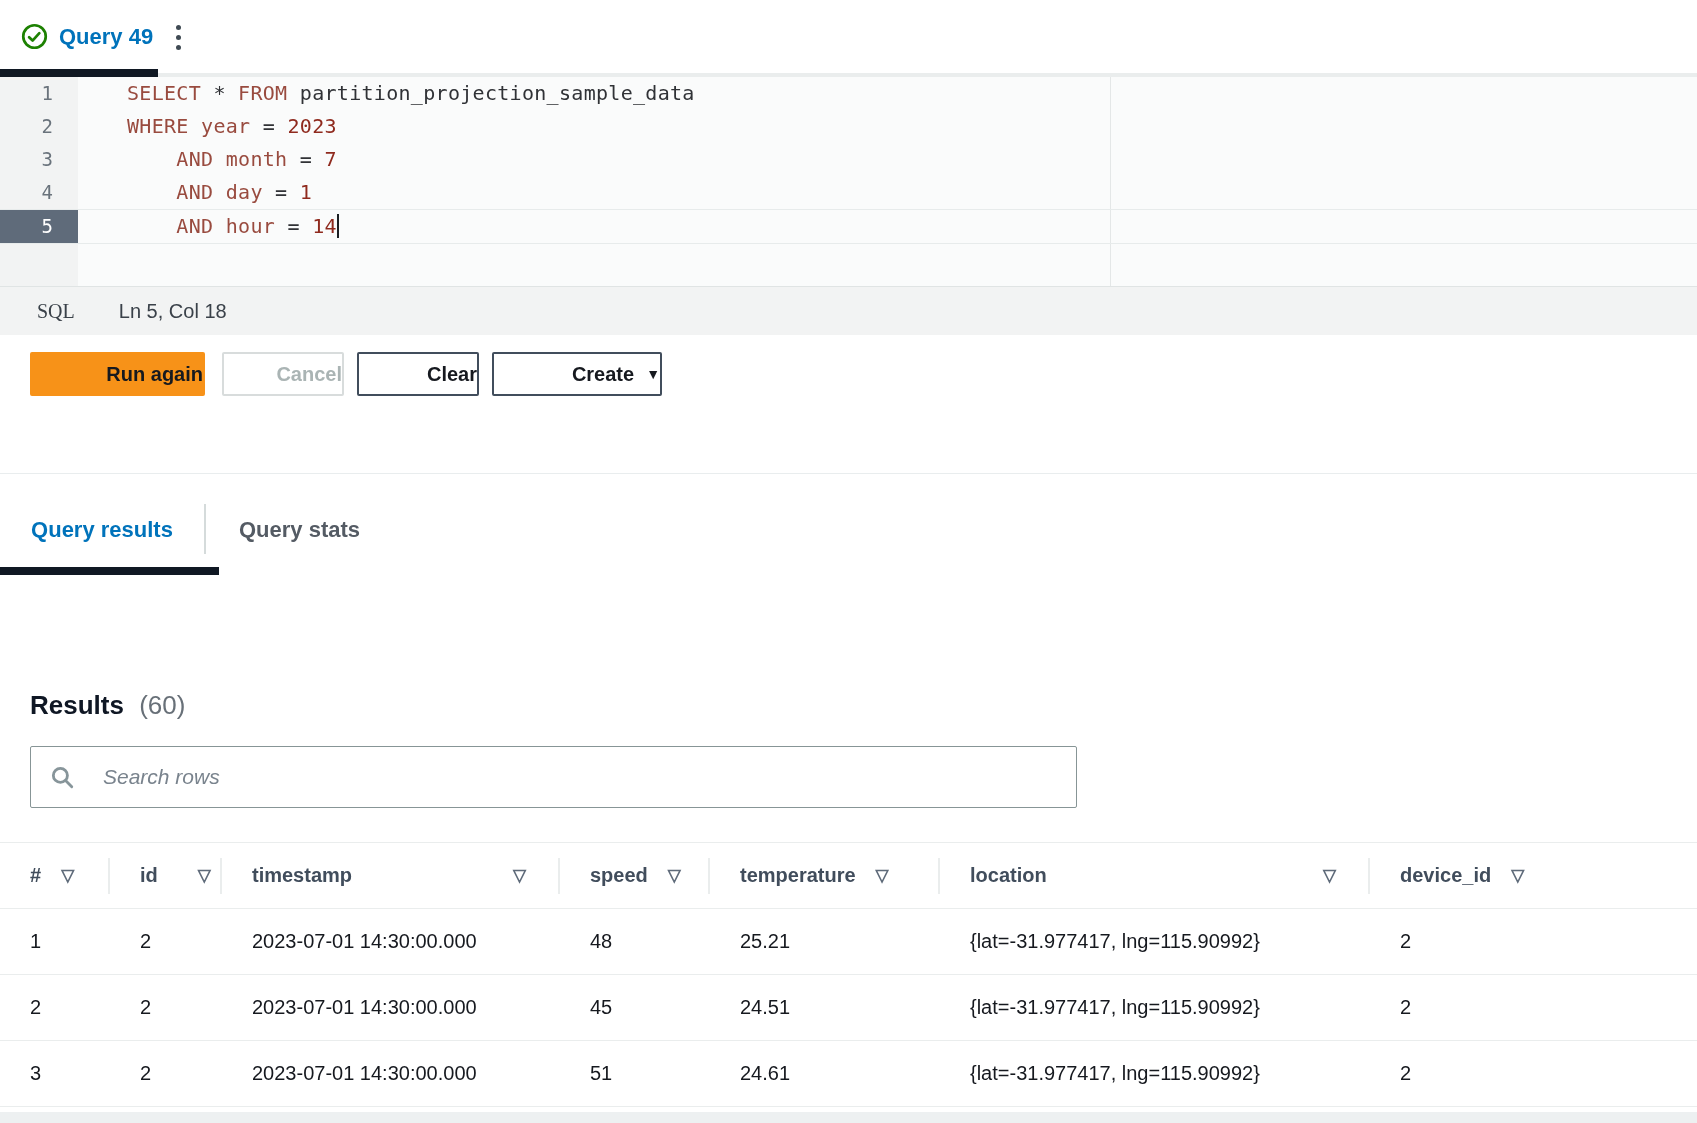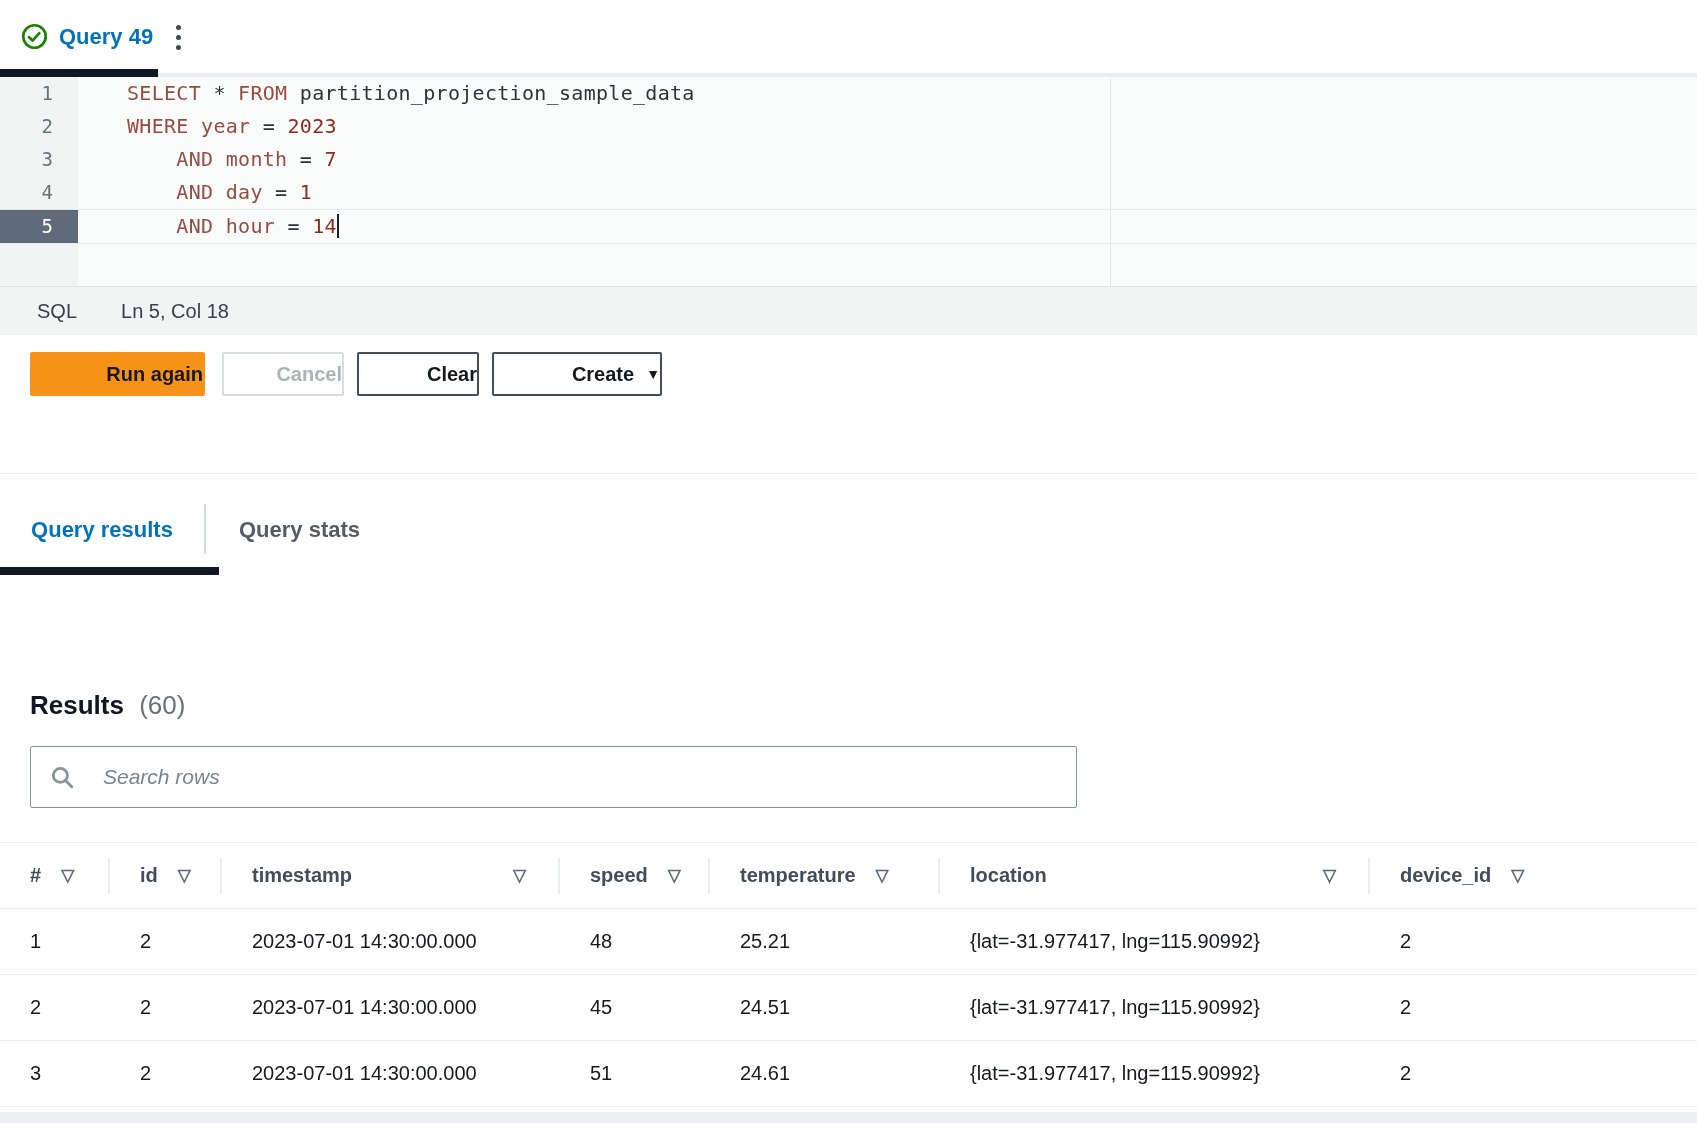--- a/index.html
+++ b/index.html
@@ -26,21 +26,21 @@
   .eline.active .gut { background:#5f6b7a; color:#fff; }
   .eline.active { border-top:1px solid #e7ebeb; border-bottom:1px solid #e7ebeb; height:35px; line-height:33px; }
   .tok-kw { color:#994b3f; }
   .tok-num { color:#8f2a1e; }
   .tok-pl { color:#303236; }
   .cursor { display:inline-block; width:2px; height:24px; background:#1b1f23; vertical-align:-5px; }
 
   
   .statusbar { position:absolute; top:286px; left:0; width:100%; height:49px; background:#f2f3f3;
     border-top:1px solid #e0e4e4; display:flex; align-items:center; font-size:20px; color:#3a4149; }
-  .statusbar .lang { margin-left:37px; }
+  .statusbar .lang { margin-left:37px;font-family:Liberation Serif, serif; }
   .statusbar .pos { margin-left:44px; }
 
   
   .actions { position:absolute; top:352px; left:30px; display:flex; align-items:center; }
   .btn { height:44px; display:flex; align-items:center; justify-content:flex-end; gap:12px;
     font-size:20px; font-weight:bold; border-radius:2px; cursor:pointer; background:#fff;padding-left:28px; }
   .btn-primary { width:175px; background:#f79218; border:2px solid #f79218; color:#16191f; margin-right:17px; }
   .btn-normal { border:2px solid #414d5c; color:#414d5c; }
   .btn-explain { width:176px; margin-right:33px; }
   .btn-disabled { width:122px; border:2px solid #d8dcdc; color:#aab4b4; cursor:default; margin-right:13px; }
@@ -79,21 +79,21 @@
   
   .table { position:absolute; top:842px; left:0; width:1697px; }
   .trow { display:flex; height:66px; align-items:center; }
   .trow.head { border-top:1px solid #eaeded; font-weight:bold; color:#414d5c; }
   .trow.body { border-top:1px solid #eaeded; color:#16191f; }
   .tcell { height:100%; display:flex; align-items:center; font-size:20px; padding-left:30px; padding-right:34px; position:relative; }
   .trow.head .tcell:not(:last-child)::after { content:""; position:absolute; right:0; top:15px; height:36px; width:2px; background:#eaeded; }
   .sort { font-size:17px; color:#5f6b7a; margin-left:20px; cursor:pointer; }
   .sort.auto { margin-left:auto; }
   .tbl-end { border-top:1px solid #eaeded; }
-  .c0{width:110px;flex:0 0 110px;} .c1{width:112px;flex:0 0 112px;} .c2{width:338px;flex:0 0 338px;}
+  .c0{width:110px;flex:0 0 110px;} .c1{width:112px;flex:0 0 112px;gap:20px;} .c2{width:338px;flex:0 0 338px;}
   .c3{width:150px;flex:0 0 150px;} .c4{width:230px;flex:0 0 230px;} .c5{width:430px;flex:0 0 430px;}
   .c6{flex:1;}
 
   .bottom-strip { position:absolute; top:1112px; left:0; width:100%; height:11px; background:#edf0f1; }
 </style>
 </head>
 <body>
 
 <div id="app">
 

